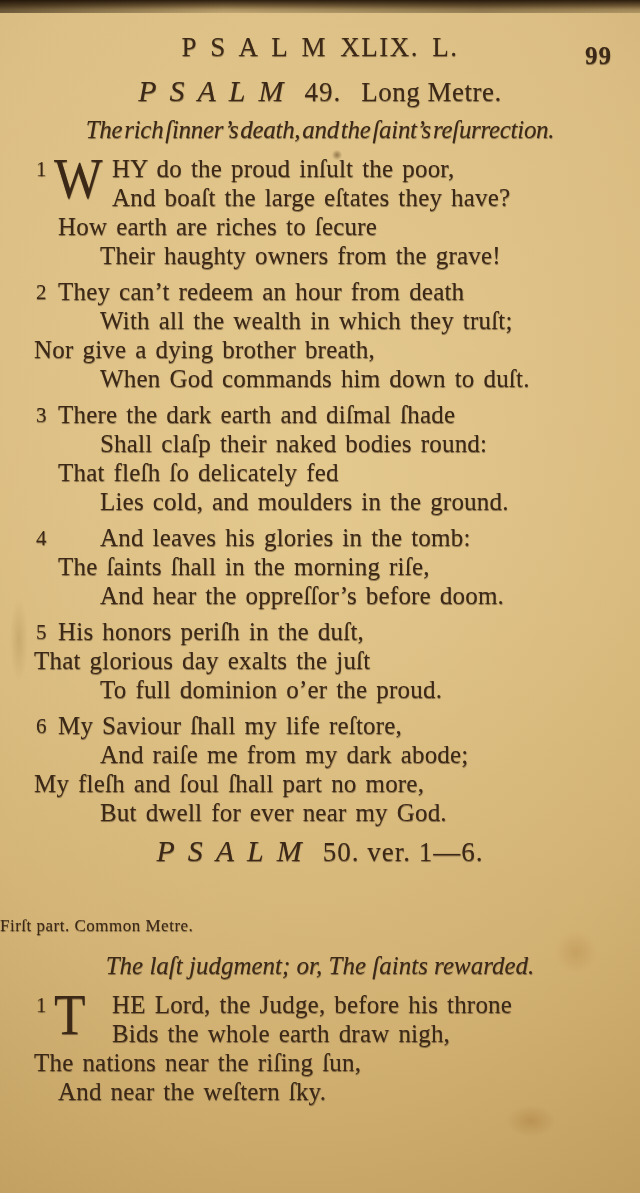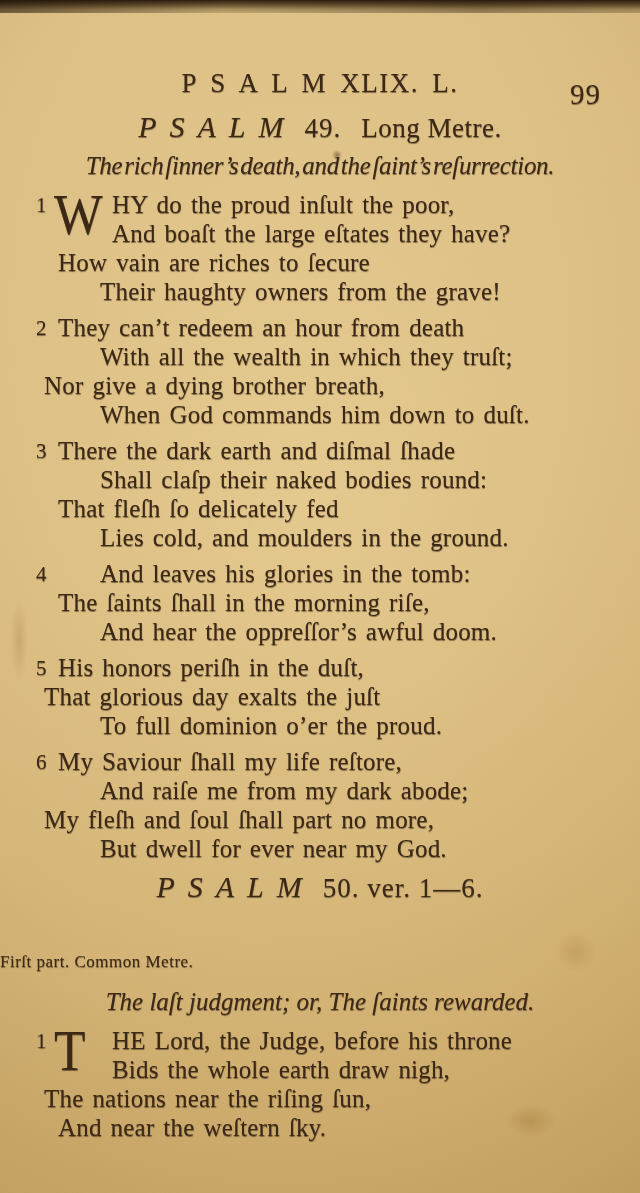--- a/index.html
+++ b/index.html
@@ -23,44 +23,44 @@
   .stain { position:absolute; border-radius:50%; pointer-events:none; }
   .stain.s1 { left:496px; top:1098px; width:70px; height:46px;
     background:radial-gradient(closest-side, rgba(150,96,30,0.28), rgba(150,96,30,0) 70%); }
   .stain.s2 { left:546px; top:922px; width:60px; height:60px;
     background:radial-gradient(closest-side, rgba(160,104,34,0.22), rgba(160,104,34,0) 70%); }
   .stain.s3 { left:6px; top:580px; width:26px; height:120px;
     background:radial-gradient(closest-side, rgba(120,80,28,0.18), rgba(120,80,28,0) 70%); }
   .stain.s4 { left:330px; top:148px; width:14px; height:14px;
     background:radial-gradient(closest-side, rgba(70,44,14,0.5), rgba(70,44,14,0) 75%); }
 
-  .content { position:relative; padding-top:68px; }
+  .content { position:relative; padding-top:32px; }
 
   .ink { color:#3b2817; text-shadow:0.3px 0.5px 0.8px rgba(52,33,15,0.55); }
 
   .running-head-row { position:relative; height:42px; text-align:center; }
   .running-head { font-size:27px; letter-spacing:1.5px; word-spacing:5px; }
-  .page-number { position:absolute; right:39px; top:10px; font-size:29px; letter-spacing:1px; }
+  .page-number { position:absolute; right:28px; top:10px; font-size:25px; letter-spacing:1px;font-weight:bold; }
 
   .psalm-title { height:42px; text-align:center; white-space:nowrap; }
   .title-word { font-style:italic; font-size:30px; letter-spacing:3px; margin-right:14px; }
   .title-ref { font-size:27px; letter-spacing:1px; }
   .title-metre { font-size:27px; margin-left:16px; letter-spacing:0.5px; }
 
   .part-line { height:36px; font-size:17px; letter-spacing:0.5px;margin-top:40px; }
 
   .subtitle { height:38px; text-align:center; font-style:italic; font-size:25px; }
   .subtitle.tight { word-spacing:-4px; letter-spacing:-0.3px;text-align:center; }
 
   .stanza { position:relative; margin-bottom:7px; }
   .vnum { position:absolute; left:36px; top:3px; font-size:21px; }
   .verse-line { margin-left:58px; font-size:25px; line-height:29px; letter-spacing:0.2px; word-spacing:2.5px; white-space:nowrap; }
   .verse-line.indent { margin-left:100px; }
   .verse-line.after-cap { margin-left:112px; }
-  .verse-line.near-num { margin-left:44px; }
+  .verse-line.near-num { margin-left:34px; }
   .dropcap { position:absolute; left:54px; top:-3px; font-size:56px; line-height:1; transform:scaleX(0.92); transform-origin:left top; }
 </style>
 </head>
 <body>
 
 <div class="page">
   <div class="top-edge"></div>
   <div class="stain s1"></div>
   <div class="stain s2"></div>
   <div class="stain s3"></div>
@@ -79,21 +79,21 @@
         <span class="title-ref ink">49.</span>
         <span class="title-metre ink">Long Metre.</span>
       </div>
       <div class="subtitle tight ink">The rich ſinner’s death, and the ſaint’s reſurrection.</div>
 
       <div class="stanza">
         <span class="vnum ink">1</span>
         <span class="dropcap ink">W</span>
         <div class="verse-line after-cap ink">HY do the proud inſult the poor,</div>
         <div class="verse-line after-cap ink">And boaſt the large eſtates they have?</div>
-        <div class="verse-line ink">How vain are riches to ſecure</div>
+        <div class="verse-line ink">How earth are riches to ſecure</div>
         <div class="verse-line indent ink">Their haughty owners from the grave!</div>
       </div>
 
       <div class="stanza">
         <span class="vnum ink">2</span>
         <div class="verse-line ink">They can’t redeem an hour from death</div>
         <div class="verse-line indent ink">With all the wealth in which they truſt;</div>
         <div class="verse-line near-num ink">Nor give a dying brother breath,</div>
         <div class="verse-line indent ink">When God commands him down to duſt.</div>
       </div>
@@ -103,21 +103,21 @@
         <div class="verse-line ink">There the dark earth and diſmal ſhade</div>
         <div class="verse-line indent ink">Shall claſp their naked bodies round:</div>
         <div class="verse-line ink">That fleſh ſo delicately fed</div>
         <div class="verse-line indent ink">Lies cold, and moulders in the ground.</div>
       </div>
 
       <div class="stanza">
         <span class="vnum ink">4</span>
         <div class="verse-line indent ink">And leaves his glories in the tomb:</div>
         <div class="verse-line ink">The ſaints ſhall in the morning riſe,</div>
-        <div class="verse-line indent ink">And hear the oppreſſor’s awful doom.</div>
+        <div class="verse-line indent ink">And hear the oppreſſor’s before doom.</div>
       </div>
 
       <div class="stanza">
         <span class="vnum ink">5</span>
         <div class="verse-line ink">His honors periſh in the duſt,</div>
         <div class="verse-line near-num ink">That glorious day exalts the juſt</div>
         <div class="verse-line indent ink">To full dominion o’er the proud.</div>
       </div>
 
       <div class="stanza">

